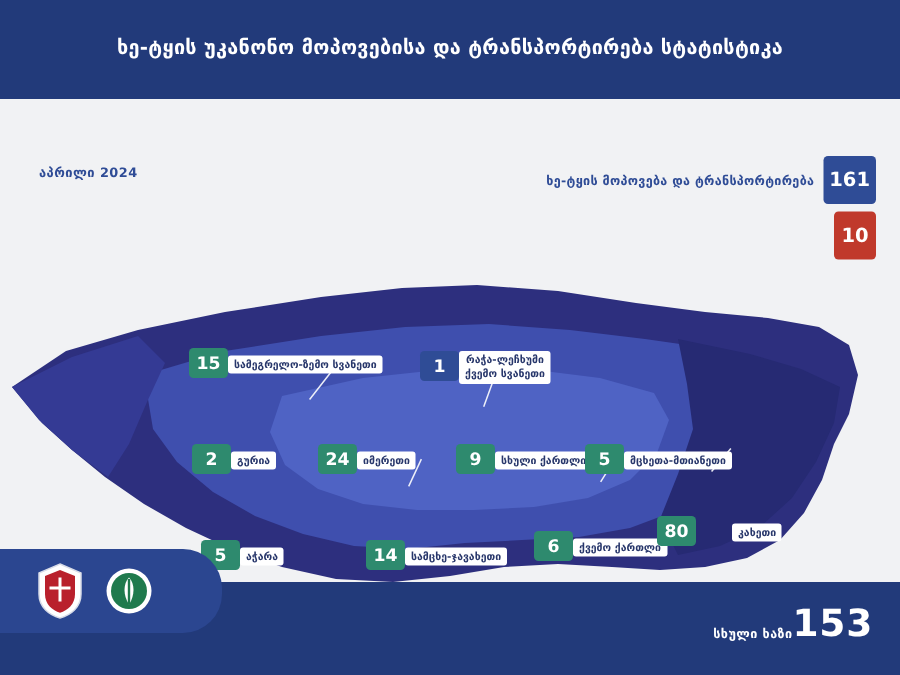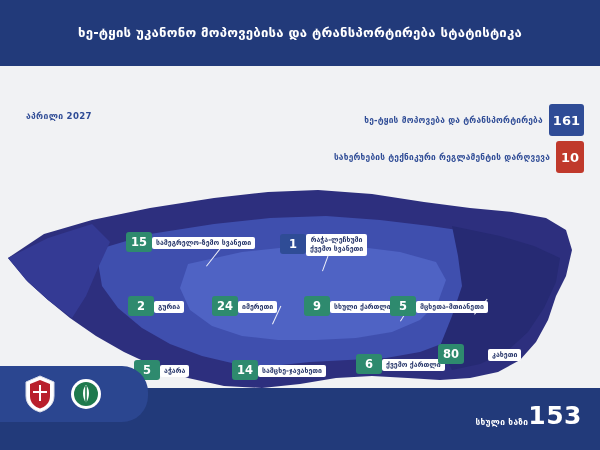--- a/index.html
+++ b/index.html
@@ -98,29 +98,28 @@
 <body>
 
 <div id="stage">
 
   <div class="header">
     <div class="header-title">ხე-ტყის უკანონო მოპოვებისა და ტრანსპორტირება სტატისტიკა</div>
   </div>
 
   <div class="body-panel">
 
-    <div class="date-label">აპრილი 2027</div>
+    <div class="date-label">აპრილი 2024</div>
 
     <div class="legend">
       <div class="legend-row">
         <span class="legend-text">ხე-ტყის მოპოვება და ტრანსპორტირება</span>
         <span class="legend-chip chip-blue">161</span>
       </div>
       <div class="legend-row">
-        <span class="legend-text">სახერხების ტექნიკური რეგლამენტის დარღვევა</span>
         <span class="legend-chip chip-red">10</span>
       </div>
     </div>
 
     <div class="map-wrap">
       <svg width="600" height="290" viewBox="0 0 600 290">
 
         <path fill="#2d2f7e" d="M8,112 L44,88 L92,74 L150,62 L214,52 L268,46 L318,44 L372,48 L424,56 L470,62 L512,66 L546,72 L566,84 L572,104 L566,130
                  L556,150 L548,174 L536,196 L520,214 L498,226 L470,232 L440,234 L408,232 L372,230 L336,232 L300,238 L262,242 L224,240
                  L188,232 L154,220 L124,206 L96,190 L70,172 L48,154 L28,136 Z"></path>
@@ -175,21 +174,21 @@
     <div class="marker center" style="left:390px;top:230px;">
       <div class="badge">5</div>
       <div class="plate">მცხეთა-მთიანეთი</div>
     </div>
 
     <div class="marker center" style="left:134px;top:294px;">
       <div class="badge">5</div>
       <div class="plate">აჭარა</div>
     </div>
 
-    <div class="marker center" style="left:232px;top:294px;">
+    <div class="marker center" style="left:244px;top:294px;">
       <div class="badge">14</div>
       <div class="plate">სამცხე-ჯავახეთი</div>
     </div>
 
     <div class="marker center" style="left:356px;top:288px;">
       <div class="badge">6</div>
       <div class="plate">ქვემო ქართლი</div>
     </div>
 
     <div class="marker center" style="left:438px;top:278px;gap:24px;">

